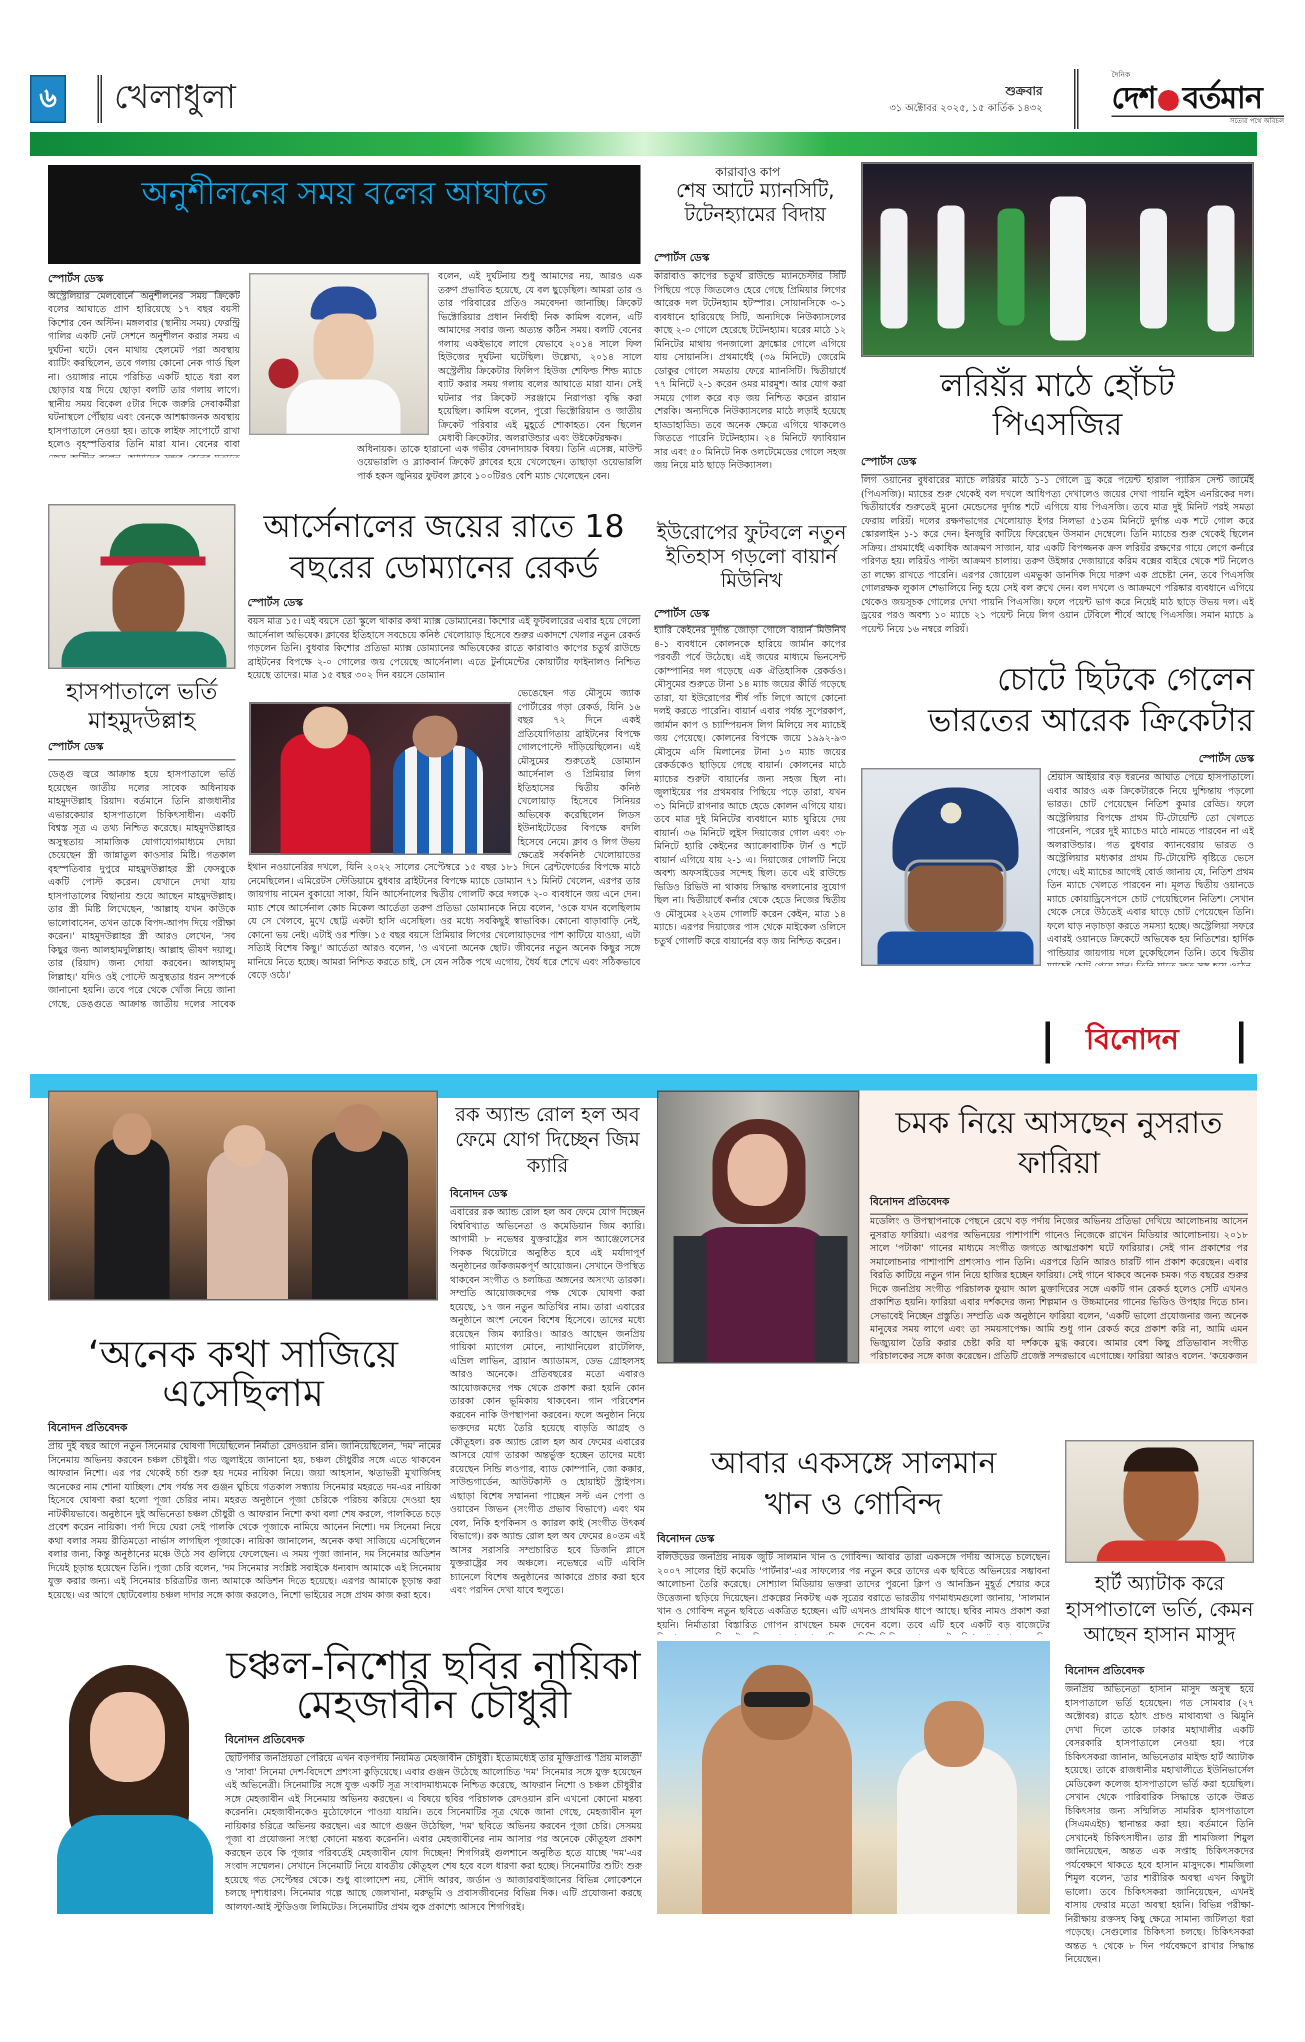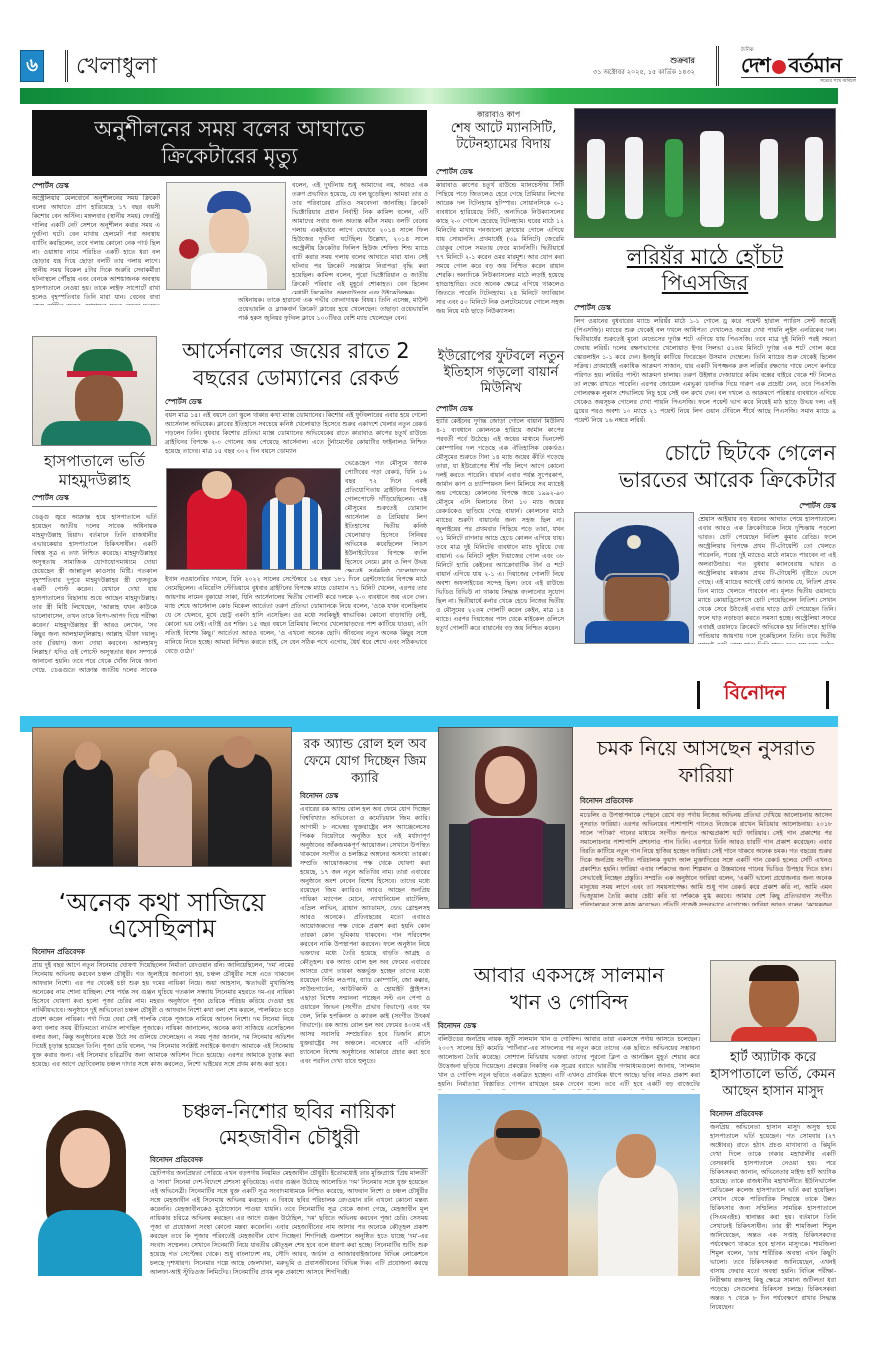--- a/index.html
+++ b/index.html
@@ -36,23 +36,22 @@
   <div>৩১ অক্টোবর ২০২৫, ১৫ কার্তিক ১৪৩২</div>
 </div>
 <div class="abs masthead">
   <div class="tiny">দৈনিক</div>
   <div class="logo"><span>দেশ</span><span class="dot"></span><span>বর্তমান</span></div>
   <div class="tag">সত্যের পথে অবিচল</div>
 </div>
 <div class="abs green-band"></div>
 
 <div class="abs black-banner" style="left:32px;top:110px;width:395px;height:66px;">
-  <div class="hl" style="color:#e5e5e5;font-size:21px;padding-top:6px;line-height:27px;">
+  <div class="hl" style="color:#0ea5e9;font-size:21px;padding-top:6px;line-height:27px;">
     <div>অনুশীলনের সময় বলের আঘাতে</div>
-    <div>ক্রিকেটারের মৃত্যু</div>
   </div>
 </div>
 <div class="abs byline" style="left:32px;top:180px;width:128px;">স্পোর্টস ডেস্ক</div>
 <div class="abs body-text" style="left:32px;top:193px;width:128px;height:112px;">অস্ট্রেলিয়ার মেলবোর্নে অনুশীলনের সময় ক্রিকেট বলের আঘাতে প্রাণ হারিয়েছে ১৭ বছর বয়সী কিশোর বেন অস্টিন। মঙ্গলবার (স্থানীয় সময়) ফেরন্ট্রি গালির একটি নেট সেশনে অনুশীলন করার সময় এ দুর্ঘটনা ঘটে। বেন মাথায় হেলমেট পরা অবস্থায় ব্যাটিং করছিলেন, তবে গলায় কোনো নেক গার্ড ছিল না। ওয়াঙ্গার নামে পরিচিত একটি হাতে ধরা বল ছোড়ার যন্ত্র দিয়ে ছোড়া বলটি তার গলায় লাগে। স্থানীয় সময় বিকেল ৫টার দিকে জরুরি সেবাকর্মীরা ঘটনাস্থলে পৌঁছায় এবং বেনকে আশঙ্কাজনক অবস্থায় হাসপাতালে নেওয়া হয়। তাকে লাইফ সাপোর্টে রাখা হলেও বৃহস্পতিবার তিনি মারা যান। বেনের বাবা জেস অস্টিন বলেন, আমাদের সুন্দর বেনের মৃত্যুতে আমরা সম্পূর্ণভাবে বিধ্বস্ত। ট্রেসি ও আমি আমাদের প্রিয় ছেলেকে হারিয়েছি; সে ছিল তার দুই ভাই কুপার ও জ্যাকের আদরের বড় ভাই এবং আমাদের জীবনের এক উজ্জ্বল আলো। তিনি আরও</div>
 <div class="abs photo" style="left:166px;top:182px;width:120px;height:108px;background:linear-gradient(180deg,#f2f1ec 0%,#e6e2d8 60%,#d8d3c9 100%);border:1px solid #999;">
   <div style="position:absolute;left:40px;top:8px;width:44px;height:22px;background:#2b4f9c;border-radius:22px 22px 4px 4px;"></div>
   <div style="position:absolute;left:42px;top:26px;width:40px;height:46px;background:#e9c8ae;border-radius:40%;"></div>
   <div style="position:absolute;left:24px;top:70px;width:76px;height:40px;background:#fafafa;border-radius:20px 20px 0 0;"></div>
   <div style="position:absolute;left:12px;top:56px;width:20px;height:20px;background:#b0222b;border-radius:50%;"></div>
 </div>
@@ -69,39 +68,39 @@
 <div class="abs body-text" style="left:436px;top:416px;width:128px;height:258px;">হ্যারি কেইনের দুর্দান্ত জোড়া গোলে বায়ার্ন মিউনিখ ৪-১ ব্যবধানে কোলনকে হারিয়ে জার্মান কাপের পরবর্তী পর্বে উঠেছে। এই জয়ের মাধ্যমে ভিনসেন্ট কোম্পানির দল গড়েছে এক ঐতিহাসিক রেকর্ডও। মৌসুমের শুরুতে টানা ১৪ ম্যাচ জয়ের কীর্তি গড়েছে তারা, যা ইউরোপের শীর্ষ পাঁচ লিগে আগে কোনো দলই করতে পারেনি। বায়ার্ন এবার পর্যন্ত সুপেরকাপ, জার্মান কাপ ও চ্যাম্পিয়নস লিগ মিলিয়ে সব ম্যাচেই জয় পেয়েছে। কোলনের বিপক্ষে জয়ে ১৯৯২-৯৩ মৌসুমে এসি মিলানের টানা ১৩ ম্যাচ জয়ের রেকর্ডকেও ছাড়িয়ে গেছে বায়ার্ন। কোলনের মাঠে ম্যাচের শুরুটা বায়ার্নের জন্য সহজ ছিল না। জুলাইয়ের পর প্রথমবার পিছিয়ে পড়ে তারা, যখন ৩১ মিনিটে রাগনার আচে হেডে কোলন এগিয়ে যায়। তবে মাত্র দুই মিনিটের ব্যবধানে ম্যাচ ঘুরিয়ে দেয় বায়ার্ন। ৩৬ মিনিটে লুইস দিয়াজের গোল এবং ৩৮ মিনিটে হ্যারি কেইনের অ্যাক্রোবাটিক টার্ন ও শটে বায়ার্ন এগিয়ে যায় ২-১ এ। দিয়াজের গোলটি নিয়ে অবশ্য অফসাইডের সন্দেহ ছিল। তবে এই রাউন্ডে ভিডিও রিভিউ না থাকায় সিদ্ধান্ত বদলানোর সুযোগ ছিল না। দ্বিতীয়ার্ধে কর্নার থেকে হেডে নিজের দ্বিতীয় ও মৌসুমের ২২তম গোলটি করেন কেইন, মাত্র ১৪ ম্যাচে। এরপর দিয়াজের পাস থেকে মাইকেল ওলিসে চতুর্থ গোলটি করে বায়ার্নের বড় জয় নিশ্চিত করেন।</div>
 
 <div class="abs photo" style="left:574px;top:108px;width:262px;height:130px;background:linear-gradient(180deg,#1b1a2b 0%,#3b2b2d 40%,#2d6b35 75%,#3a7d3b 100%);border:1px solid #666;">
   <div style="position:absolute;left:12px;top:30px;width:18px;height:80px;background:#f2f2f4;border-radius:6px;"></div>
   <div style="position:absolute;left:50px;top:28px;width:18px;height:82px;background:#f2f2f4;border-radius:6px;"></div>
   <div style="position:absolute;left:90px;top:30px;width:18px;height:78px;background:#3a9e4a;border-radius:6px;"></div>
   <div style="position:absolute;left:125px;top:22px;width:24px;height:96px;background:#f5f5f7;border-radius:6px;"></div>
   <div style="position:absolute;left:185px;top:30px;width:18px;height:80px;background:#f2f2f4;border-radius:6px;"></div>
   <div style="position:absolute;left:230px;top:28px;width:18px;height:84px;background:#f2f2f4;border-radius:6px;"></div>
 </div>
-<div class="abs hl" style="left:574px;top:244px;width:262px;font-size:21px;line-height:26px;text-decoration:underline;">
+<div class="abs hl" style="left:574px;top:244px;width:262px;font-size:21px;line-height:26px;">
   <div>লরিয়ঁর মাঠে হোঁচট</div>
   <div>পিএসজির</div>
 </div>
 <div class="abs byline" style="left:574px;top:302px;width:262px;">স্পোর্টস ডেস্ক</div>
 <div class="abs body-text" style="left:574px;top:316px;width:262px;height:110px;">লিগ ওয়ানের বুধবারের ম্যাচে লরিয়ঁর মাঠে ১-১ গোলে ড্র করে পয়েন্ট হারাল প্যারিস সেন্ট জার্মেই (পিএসজি)। ম্যাচের শুরু থেকেই বল দখলে আধিপত্য দেখালেও জয়ের দেখা পায়নি লুইস এনরিকের দল। দ্বিতীয়ার্ধের শুরুতেই মুনো মেন্ডেসের দুর্দান্ত শটে এগিয়ে যায় পিএসজি। তবে মাত্র দুই মিনিট পরই সমতা ফেরায় লরিয়ঁ। দলের রক্ষণভাগের খেলোয়াড় ইগর সিলভা ৫১তম মিনিটে দুর্দান্ত এক শটে গোল করে স্কোরলাইন ১-১ করে দেন। ইনজুরি কাটিয়ে ফিরেছেন উসমান দেম্বেলে। তিনি ম্যাচের শুরু থেকেই ছিলেন সক্রিয়। প্রথমার্ধেই একাধিক আক্রমণ সাজান, যার একটি বিপজ্জনক ক্রস লরিয়ঁর রক্ষণের গায়ে লেগে কর্নারে পরিণত হয়। লরিয়ঁও পাল্টা আক্রমণ চালায়। তরুণ উইঙ্গার দেজায়ারে করিম বক্সের বাইরে থেকে শট নিলেও তা লক্ষ্যে রাখতে পারেনি। এরপর জোয়েল এমভুকা ডানদিক দিয়ে দারুণ এক প্রচেষ্টা নেন, তবে পিএসজি গোলরক্ষক লুকাস শেভালিয়ে নিচু হয়ে সেই বল রুখে দেন। বল দখলে ও আক্রমণে পরিষ্কার ব্যবধানে এগিয়ে থেকেও জয়সূচক গোলের দেখা পায়নি পিএসজি। ফলে পয়েন্ট ভাগ করে নিয়েই মাঠ ছাড়ে উভয় দল। এই ড্রয়ের পরও অবশ্য ১০ ম্যাচে ২১ পয়েন্ট নিয়ে লিগ ওয়ান টেবিলে শীর্ষে আছে পিএসজি। সমান ম্যাচে ৯ পয়েন্ট নিয়ে ১৬ নম্বরে লরিয়ঁ।</div>
 
 <div class="abs photo" style="left:32px;top:336px;width:125px;height:110px;background:linear-gradient(180deg,#ece9e2 0%,#dcd8cf 100%);border:1px solid #888;">
   <div style="position:absolute;left:40px;top:12px;width:60px;height:26px;background:#1e6f45;border-radius:26px 26px 4px 4px;"></div>
   <div style="position:absolute;left:34px;top:34px;width:70px;height:6px;background:#c8203a;"></div>
   <div style="position:absolute;left:42px;top:38px;width:48px;height:52px;background:#8b5a3c;border-radius:40%;"></div>
   <div style="position:absolute;left:8px;top:84px;width:110px;height:30px;background:#1c7a62;border-radius:20px 20px 0 0;"></div>
 </div>
 <div class="abs hl" style="left:32px;top:452px;width:125px;font-size:15px;line-height:19px;">হাসপাতালে ভর্তি মাহমুদউল্লাহ</div>
 <div class="abs byline" style="left:32px;top:492px;width:125px;">স্পোর্টস ডেস্ক</div>
 <div class="abs body-text" style="left:32px;top:512px;width:125px;height:160px;">ডেঙ্গু জ্বরে আক্রান্ত হয়ে হাসপাতালে ভর্তি হয়েছেন জাতীয় দলের সাবেক অধিনায়ক মাহমুদউল্লাহ রিয়াদ। বর্তমানে তিনি রাজধানীর এভারকেয়ার হাসপাতালে চিকিৎসাধীন। একটি বিশ্বস্ত সূত্র এ তথ্য নিশ্চিত করেছে। মাহমুদউল্লাহর অসুস্থতায় সামাজিক যোগাযোগমাধ্যমে দোয়া চেয়েছেন স্ত্রী জান্নাতুল কাওসার মিষ্টি। গতকাল বৃহস্পতিবার দুপুরে মাহমুদউল্লাহর স্ত্রী ফেসবুকে একটি পোস্ট করেন। যেখানে দেখা যায় হাসপাতালের বিছানায় শুয়ে আছেন মাহমুদউল্লাহ। তার স্ত্রী মিষ্টি লিখেছেন, 'আল্লাহ যখন কাউকে ভালোবাসেন, তখন তাকে বিপদ-আপদ দিয়ে পরীক্ষা করেন।' মাহমুদউল্লাহর স্ত্রী আরও লেখেন, 'সব কিছুর জন্য আলহামদুলিল্লাহ। আল্লাহ ভীষণ দয়ালু। তার (রিয়াদ) জন্য দোয়া করবেন। আলহামদু লিল্লাহ।' যদিও ওই পোস্টে অসুস্থতার ধরন সম্পর্কে জানানো হয়নি। তবে পরে থেকে খোঁজ নিয়ে জানা গেছে, ডেঙ্গুতে আক্রান্ত জাতীয় দলের সাবেক অধিনায়ক।</div>
 
 <div class="abs hl" style="left:165px;top:338px;width:262px;font-size:21px;line-height:27px;">
-  <div>আর্সেনালের জয়ের রাতে 2</div>
+  <div>আর্সেনালের জয়ের রাতে 18</div>
   <div>বছরের ডোম্যানের রেকর্ড</div>
 </div>
 <div class="abs byline" style="left:165px;top:396px;width:262px;">স্পোর্টস ডেস্ক</div>
 <div class="abs body-text" style="left:165px;top:410px;width:262px;height:46px;">বয়স মাত্র ১৫। এই বয়সে তো স্কুলে থাকার কথা ম্যাক্স ডোম্যানের। কিশোর এই ফুটবলারের এবার হয়ে গেলো আর্সেনাল অভিষেক। ক্লাবের ইতিহাসে সবচেয়ে কনিষ্ঠ খেলোয়াড় হিসেবে শুরুর একাদশে খেলার নতুন রেকর্ড গড়লেন তিনি। বুধবার কিশোর প্রতিভা ম্যাক্স ডোম্যানের অভিষেকের রাতে কারাবাও কাপের চতুর্থ রাউন্ডে ব্রাইটনের বিপক্ষে ২-০ গোলের জয় পেয়েছে আর্সেনাল। এতে টুর্নামেন্টের কোয়ার্টার ফাইনালও নিশ্চিত হয়েছে তাদের। মাত্র ১৫ বছর ৩০২ দিন বয়সে ডোম্যান</div>
 <div class="abs photo" style="left:166px;top:468px;width:175px;height:102px;background:linear-gradient(135deg,#2a1a1e 0%,#4a2a30 50%,#2b2b3a 100%);border:1px solid #777;">
   <div style="position:absolute;left:20px;top:20px;width:60px;height:82px;background:#d4152b;border-radius:18px 18px 0 0;"></div>
   <div style="position:absolute;left:35px;top:2px;width:30px;height:28px;background:#e6c3a5;border-radius:50%;"></div>
   <div style="position:absolute;left:95px;top:28px;width:60px;height:74px;background:repeating-linear-gradient(90deg,#1a5fb4 0 8px,#f4f4f4 8px 16px);border-radius:18px 18px 0 0;"></div>
   <div style="position:absolute;left:108px;top:8px;width:30px;height:28px;background:#b8866a;border-radius:50%;"></div>
 </div>
@@ -178,18 +177,18 @@
 </div>
 <div class="abs hl" style="left:708px;top:1048px;width:130px;font-size:13px;line-height:17px;">হার্ট অ্যাটাক করে হাসপাতালে ভর্তি, কেমন আছেন হাসান মাসুদ</div>
 <div class="abs byline" style="left:710px;top:1108px;width:126px;">বিনোদন প্রতিবেদক</div>
 <div class="abs body-text" style="left:710px;top:1122px;width:126px;height:190px;">জনপ্রিয় অভিনেতা হাসান মাসুদ অসুস্থ হয়ে হাসপাতালে ভর্তি হয়েছেন। গত সোমবার (২৭ অক্টোবর) রাতে হঠাৎ প্রচণ্ড মাথাব্যথা ও ঝিমুনি দেখা দিলে তাকে ঢাকার মহাখালীর একটি বেসরকারি হাসপাতালে নেওয়া হয়। পরে চিকিৎসকরা জানান, অভিনেতার মাইল্ড হার্ট অ্যাটাক হয়েছে। তাকে রাজধানীর মহাখালীতে ইউনিভার্সেল মেডিকেল কলেজ হাসপাতালে ভর্তি করা হয়েছিল। সেখান থেকে পারিবারিক সিদ্ধান্তে তাকে উন্নত চিকিৎসার জন্য সম্মিলিত সামরিক হাসপাতালে (সিএমএইচ) স্থানান্তর করা হয়। বর্তমানে তিনি সেখানেই চিকিৎসাধীন। তার স্ত্রী শামজিলা শিমুল জানিয়েছেন, অন্তত এক সপ্তাহ চিকিৎসকদের পর্যবেক্ষণে থাকতে হবে হাসান মাসুদকে। শামজিলা শিমুল বলেন, 'তার শারীরিক অবস্থা এখন কিছুটা ভালো। তবে চিকিৎসকরা জানিয়েছেন, এখনই বাসায় ফেরার মতো অবস্থা হয়নি। বিভিন্ন পরীক্ষা-নিরীক্ষায় রক্তসহ কিছু ক্ষেত্রে সামান্য জটিলতা ধরা পড়েছে। সেগুলোর চিকিৎসা চলছে। চিকিৎসকরা অন্তত ৭ থেকে ৮ দিন পর্যবেক্ষণে রাখার সিদ্ধান্ত নিয়েছেন।</div>
 
 <div class="abs photo" style="left:32px;top:1100px;width:110px;height:176px;background:#fff;">
   <div style="position:absolute;left:14px;top:10px;width:80px;height:120px;background:#3a2418;border-radius:40px 40px 20px 20px;"></div>
   <div style="position:absolute;left:28px;top:28px;width:50px;height:60px;background:#efc6ac;border-radius:45%;"></div>
   <div style="position:absolute;left:6px;top:110px;width:104px;height:66px;background:#1c9bc7;border-radius:30px 30px 0 0;"></div>
 </div>
-<div class="abs hl" style="left:150px;top:1098px;width:278px;font-size:20px;line-height:26px;">
+<div class="abs hl" style="left:150px;top:1098px;width:278px;font-size:26px;line-height:26px;">
   <div>চঞ্চল-নিশোর ছবির নায়িকা</div>
   <div>মেহজাবীন চৌধুরী</div>
 </div>
 <div class="abs byline" style="left:150px;top:1154px;width:278px;">বিনোদন প্রতিবেদক</div>
 <div class="abs body-text" style="left:150px;top:1168px;width:278px;height:108px;">ছোটপর্দার জনপ্রিয়তা পেরিয়ে এখন বড়পর্দায় নিয়মিত মেহজাবীন চৌধুরী। ইতোমধ্যেই তার মুক্তিপ্রাপ্ত 'প্রিয় মালতী' ও 'সাবা' সিনেমা দেশ-বিদেশে প্রশংসা কুড়িয়েছে। এবার গুঞ্জন উঠেছে আলোচিত 'দম' সিনেমার সঙ্গে যুক্ত হয়েছেন এই অভিনেত্রী। সিনেমাটির সঙ্গে যুক্ত একটি সূত্র সংবাদমাধ্যমকে নিশ্চিত করেছে, আফরান নিশো ও চঞ্চল চৌধুরীর সঙ্গে মেহজাবীন এই সিনেমায় অভিনয় করছেন। এ বিষয়ে ছবির পরিচালক রেদওয়ান রনি এখনো কোনো মন্তব্য করেননি। মেহজাবীনকেও মুঠোফোনে পাওয়া যায়নি। তবে সিনেমাটির সূত্র থেকে জানা গেছে, মেহজাবীন মূল নায়িকার চরিত্রে অভিনয় করছেন। এর আগে গুঞ্জন উঠেছিল, 'দম' ছবিতে অভিনয় করবেন পূজা চেরি। সেসময় পূজা বা প্রযোজনা সংস্থা কোনো মন্তব্য করেননি। এবার মেহজাবীনের নাম আসার পর অনেকে কৌতূহল প্রকাশ করছেন তবে কি পূজার পরিবর্তেই মেহজাবীন যোগ দিচ্ছেন! শিগগিরই গুলশানে অনুষ্ঠিত হতে যাচ্ছে 'দম'-এর সংবাদ সম্মেলন। সেখানে সিনেমাটি নিয়ে যাবতীয় কৌতূহল শেষ হবে বলে ধারণা করা হচ্ছে। সিনেমাটির শুটিং শুরু হয়েছে গত সেপ্টেম্বর থেকে। শুধু বাংলাদেশ নয়, সৌদি আরব, জর্ডান ও আজারবাইজানের বিভিন্ন লোকেশনে চলছে দৃশ্যধারণ। সিনেমার গল্পে আছে জেলখানা, মরুভূমি ও প্রবাসজীবনের বিভিন্ন দিক। এটি প্রযোজনা করছে আলফা-আই স্টুডিওজ লিমিটেড। সিনেমাটির প্রথম লুক প্রকাশ্যে আসবে শিগগিরই।</div>
 
 </body></html>

